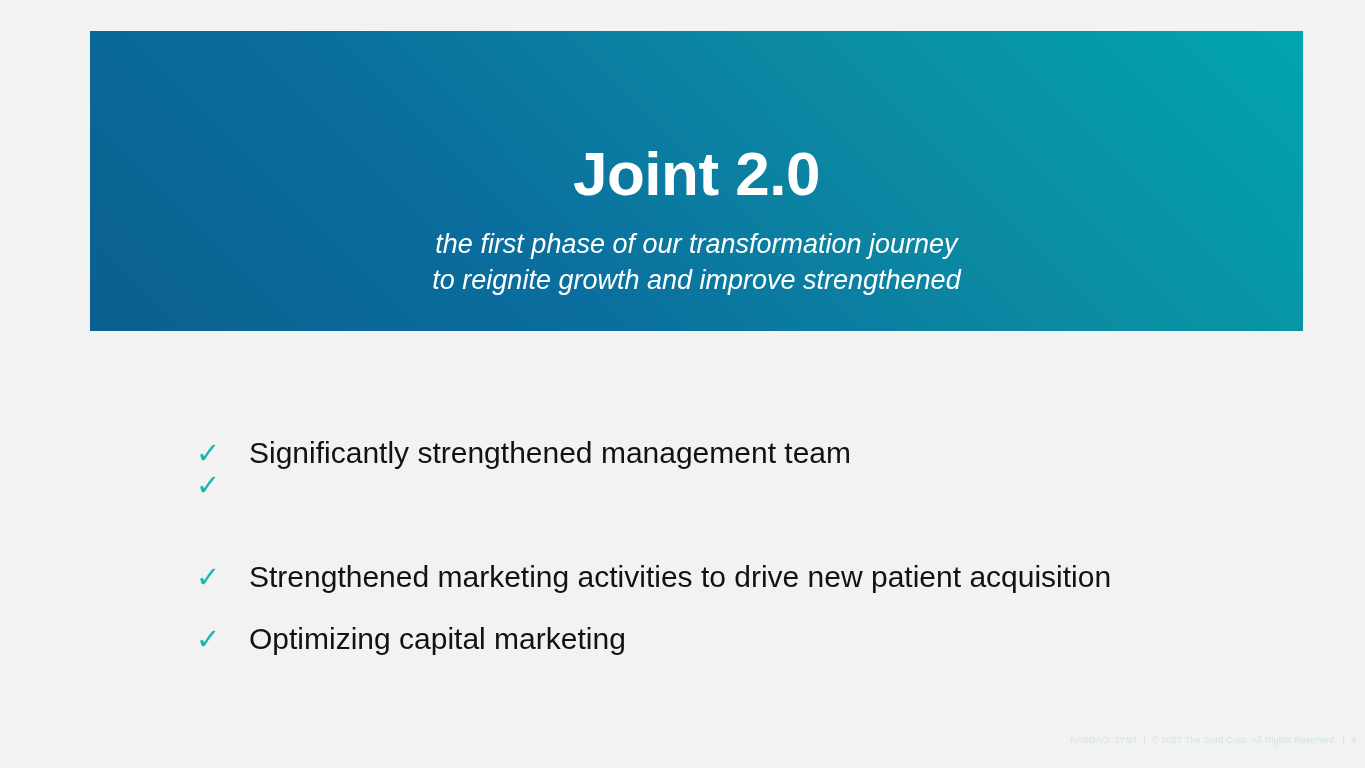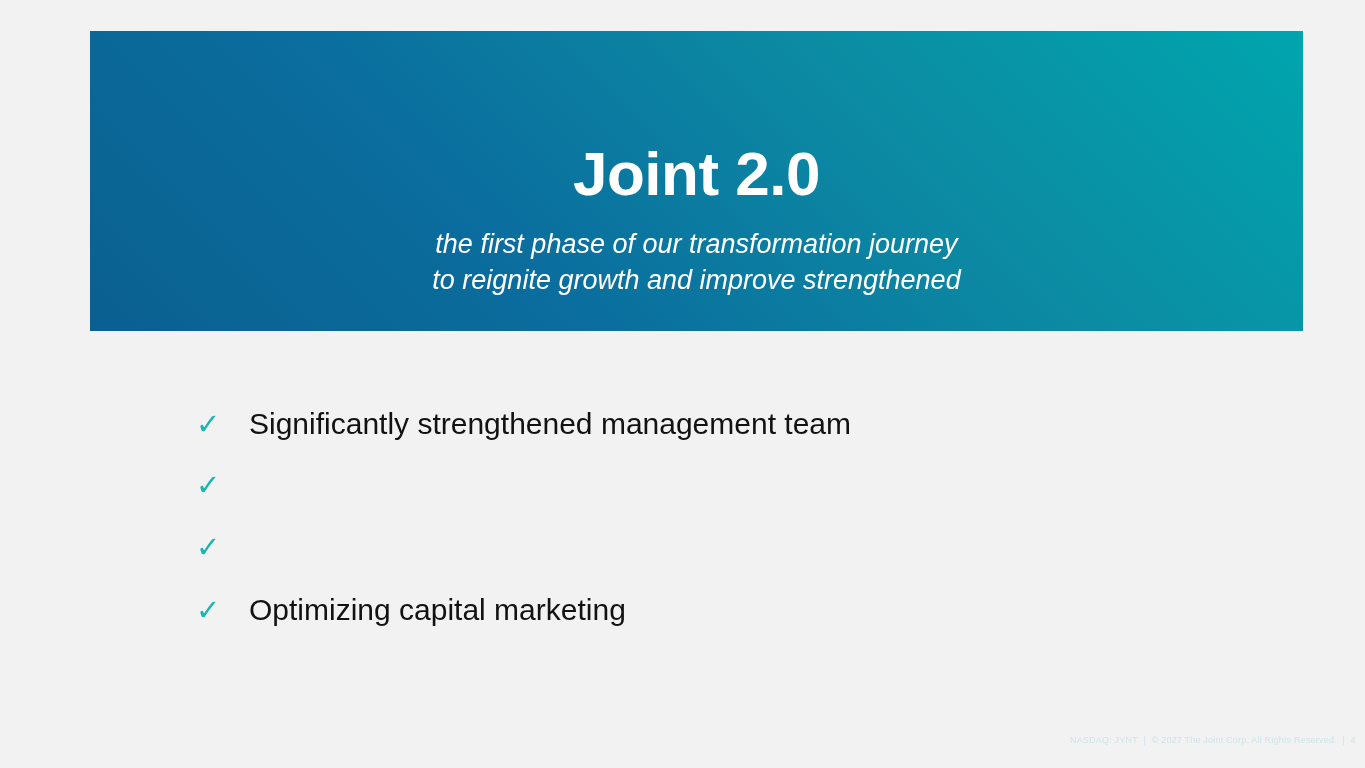--- a/index.html
+++ b/index.html
@@ -78,20 +78,21 @@
     font-size: 29px;
     line-height: 1;
     font-weight: normal;
   }
   .bullet-text {
     flex: 1 1 auto;
     color: #121212;
     font-size: 30px;
     line-height: 1;
     white-space: nowrap;
+    margin-top: 29px;
   }
 
   
   #footer {
     position: absolute;
     right: 9px;
     top: 734px;
     color: #cfe3e8;
     font-size: 9px;
     line-height: 12px;
@@ -116,20 +117,21 @@
 <ul id="bullet-list">
   <li>
     <span class="check-icon">✓</span>
     <span class="bullet-text">Significantly strengthened management team</span>
   </li>
   <li>
     <span class="check-icon">✓</span>
   </li>
   <li>
     <span class="check-icon">✓</span>
+    <span class="bullet-text">Strengthened marketing activities to drive new patient acquisition</span>
   </li>
   <li>
     <span class="check-icon">✓</span>
     <span class="bullet-text">Optimizing capital marketing</span>
   </li>
 </ul>
 
 <div id="footer">
   <span>NASDAQ: JYNT</span>
   <span class="foot-sep">|</span>

